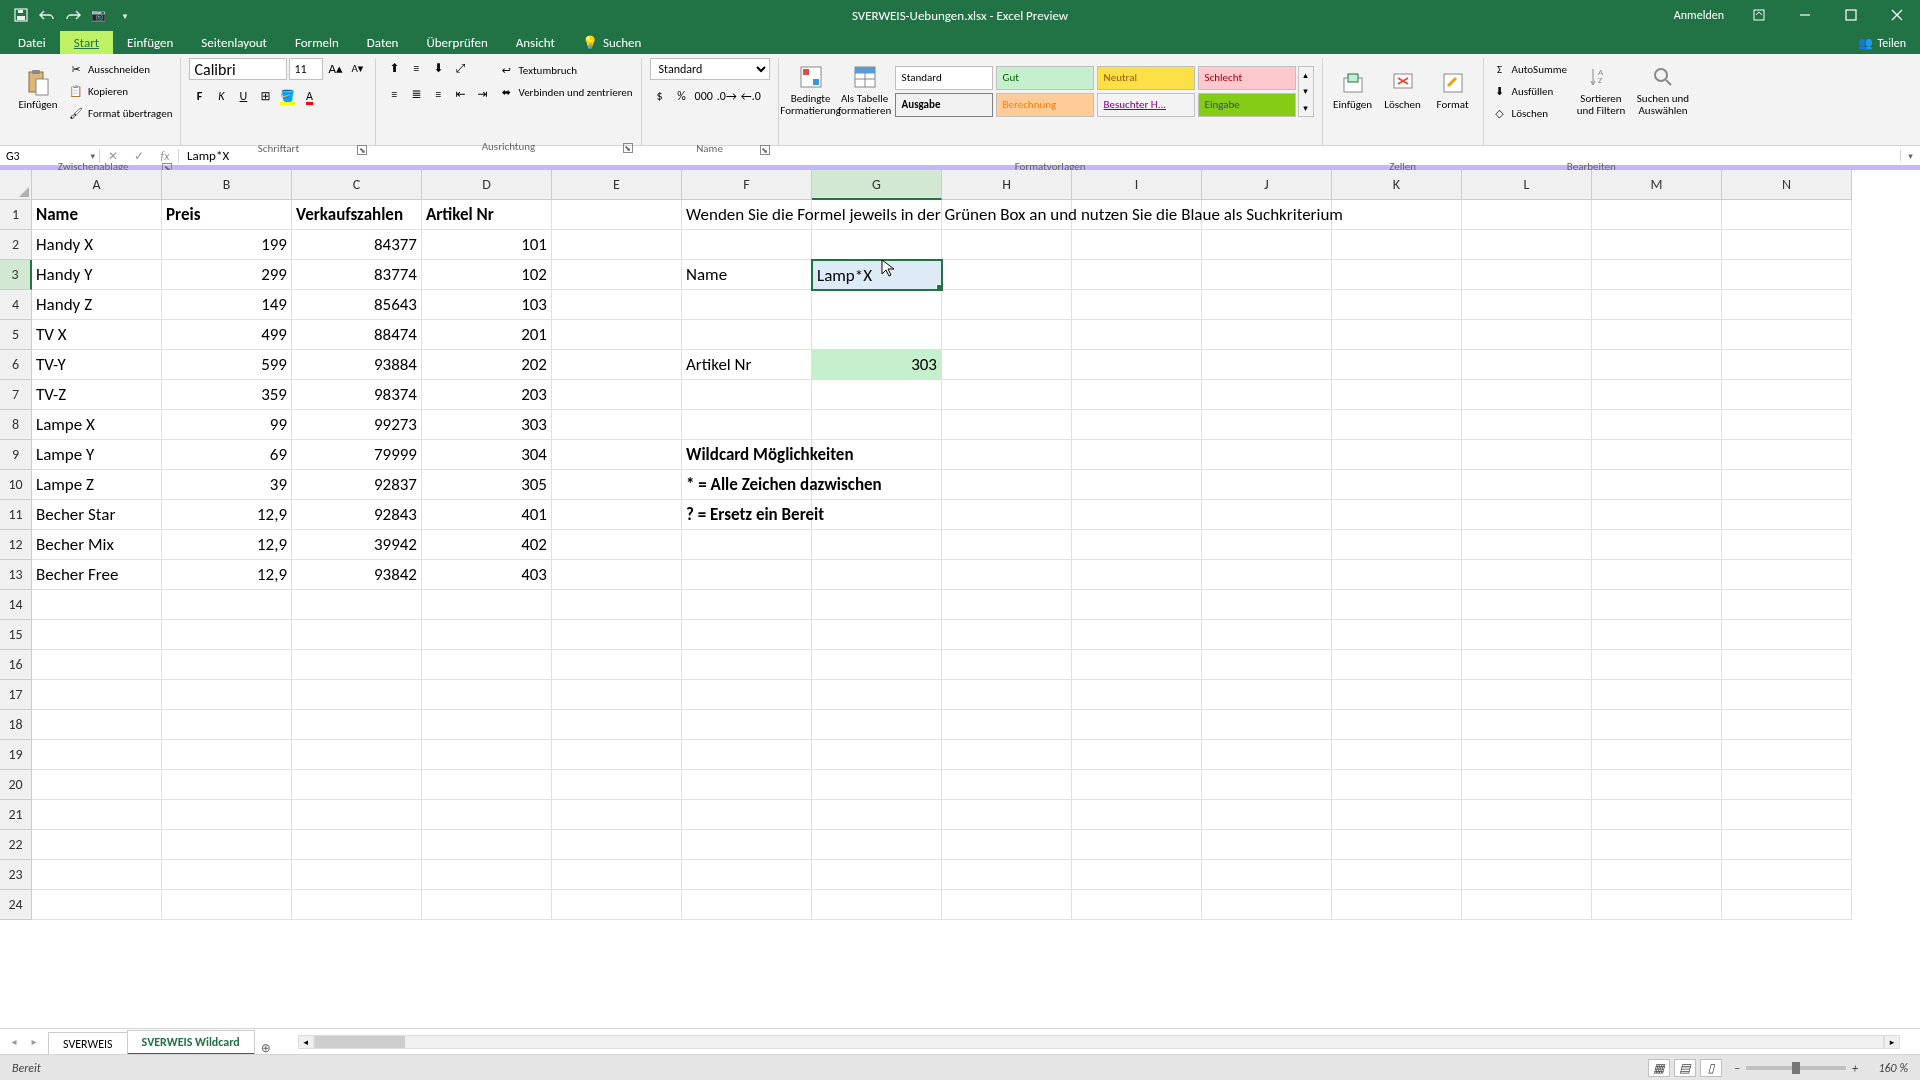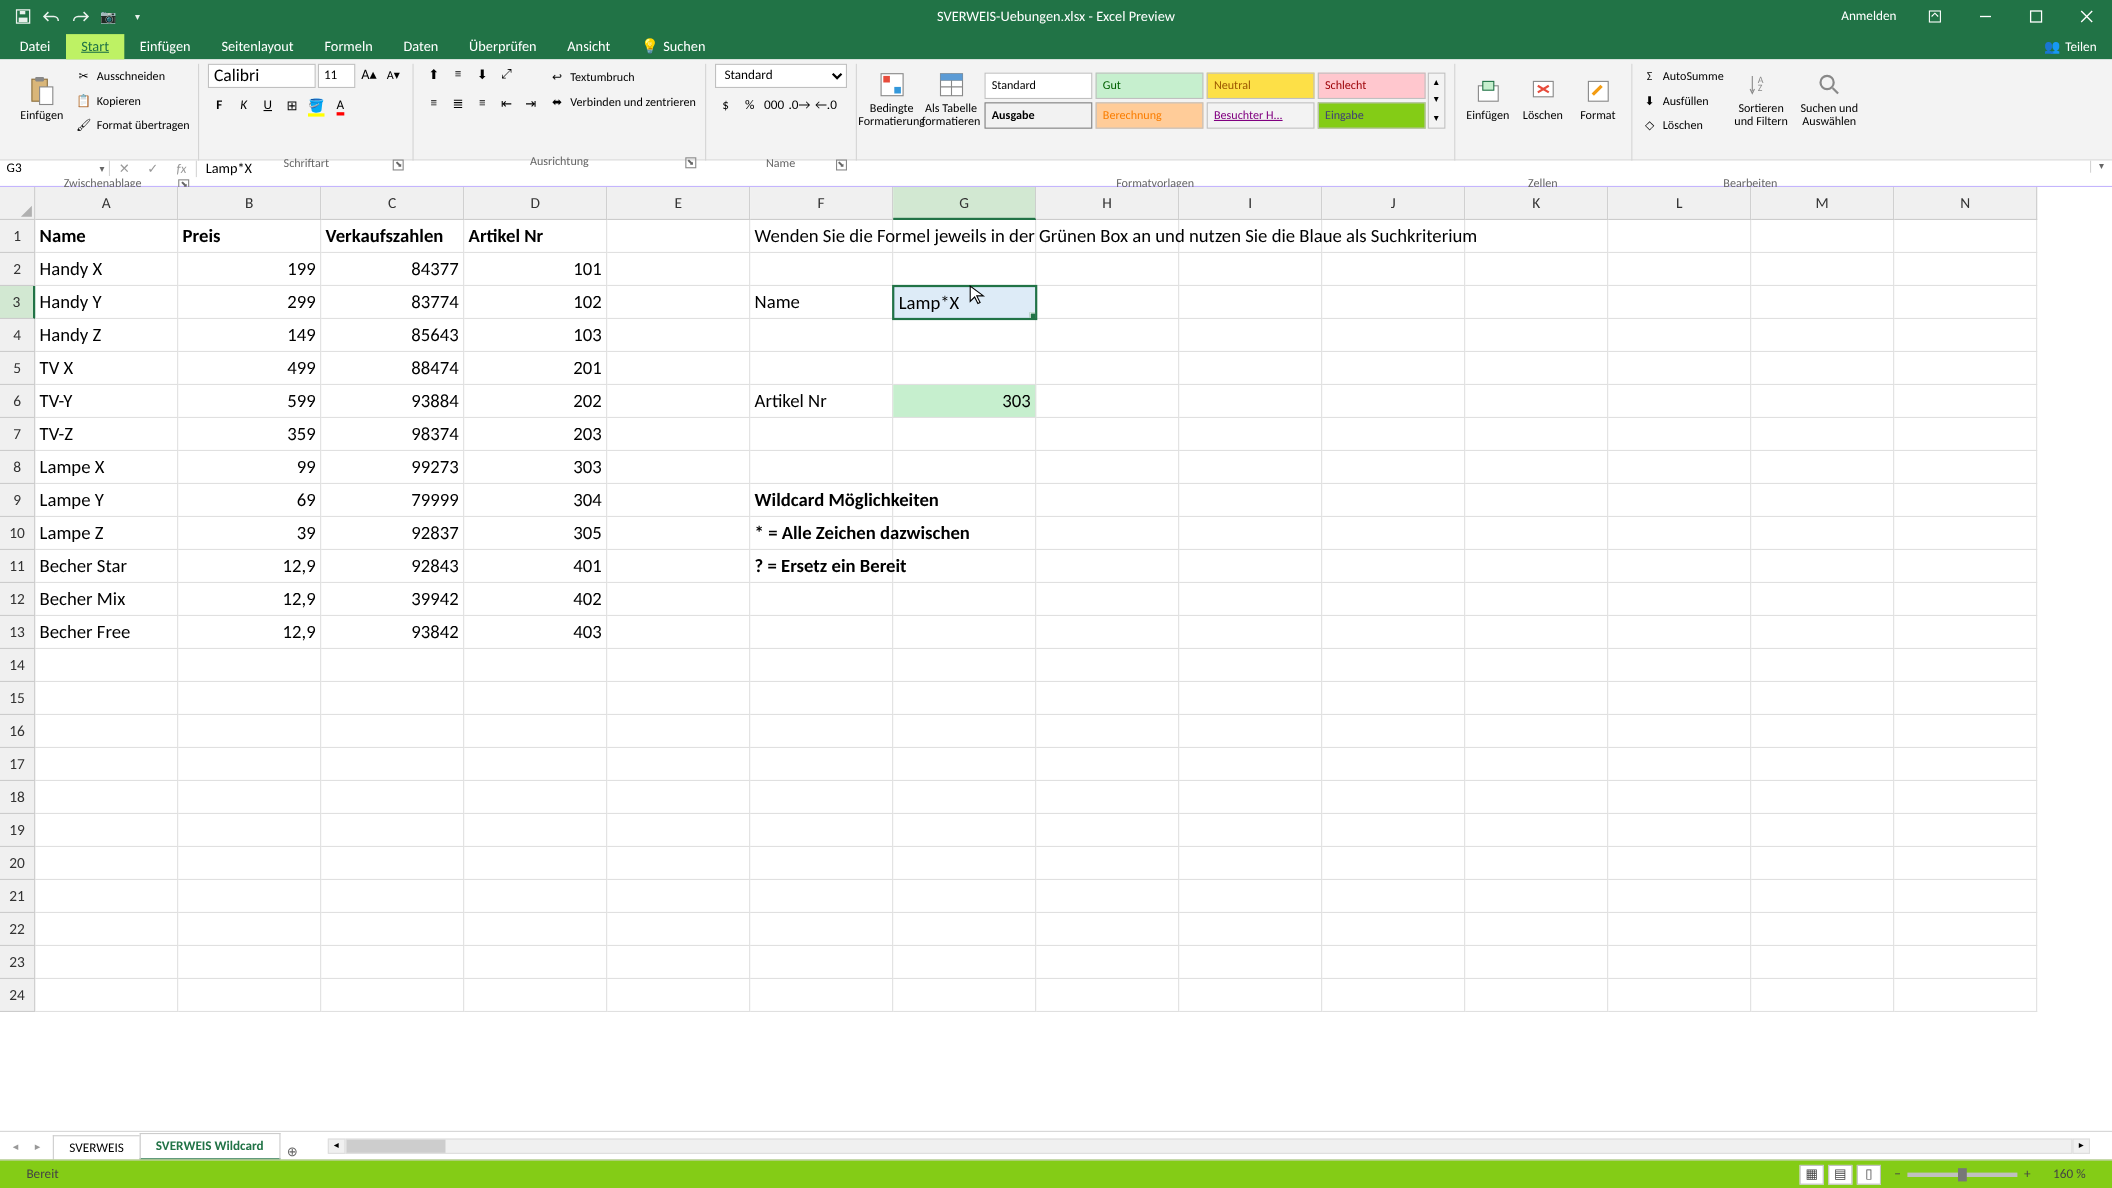--- a/index.html
+++ b/index.html
@@ -51,21 +51,21 @@
 .style-neutral { background: #fde047; color: #9c5700; }
 .style-schlecht { background: #ffc7ce; color: #9c0006; }
 .style-ausgabe { background: #f2f2f2; font-weight: bold; border:1px solid #7f7f7f;}
 .style-berechnung { background: #ffcc99; color: #fa7d00; }
 .style-besuchter { color: #800080; text-decoration: underline; }
 .style-eingabe { background: #84cc16; color: #3f3f76; }
 .gallery-more { width: 16px; display: flex; flex-direction: column; border: 1px solid #c0c0c0; margin-left: 2px; }
 .gallery-more div { flex:1; display:flex; align-items:center; justify-content:center; cursor:pointer; font-size:9px; }
 
 
-.formula-bar { height: 24px; border-bottom: 1px solid #c4b5fd; display: flex; align-items: flex-start; background: #fff; }
+.formula-bar { height: 24px; border-bottom: 5px solid #c4b5fd; display: flex; align-items: center; background: #fff; }
 .name-box { width: 100px; border-right: 1px solid #d4d4d4; display: flex; align-items: center; padding: 0 6px; font-size: 12px; position: relative; }
 .name-box::after { content: '▾'; position: absolute; right: 4px; font-size: 9px; color: #666; }
 .fb-btns { display: flex; align-items: center; border-right: 1px solid #d4d4d4; }
 .fb-btn { width: 26px; display: flex; align-items: center; justify-content: center; color: #999; cursor: pointer; }
 .fb-input { flex: 1; padding: 0 8px; display: flex; align-items: center; font-size: 13px; }
 .fb-expand { width: 20px; border-left: 1px solid #d4d4d4; display:flex; align-items:center; justify-content:center; cursor:pointer; font-size:9px; color:#666;}
 
 
 .grid-wrap { position: absolute; top: 170px; left: 0; right: 0; bottom: 52px; overflow: hidden; background: #fff; }
 .grid { display: grid; grid-template-columns: 32px 130px 130px 130px 130px 130px 130px 130px 130px 130px 130px 130px 130px 130px 130px; grid-auto-rows: 30px; }
@@ -92,21 +92,21 @@
 .sheet-tabs { display: flex; align-items: flex-end; height: 26px; }
 .sheet-tab { padding: 4px 14px; border: 1px solid #ccc; border-bottom: none; background: #fff; margin-right: -1px; font-size: 12px; cursor: pointer; }
 .sheet-tab.active { background: #fff; border-bottom: 2px solid #217346; font-weight: bold; color: #217346; }
 .sheet-new { width: 24px; display:flex; align-items:center; justify-content:center; cursor:pointer; color:#666; }
 .sheet-scroll { flex:1; margin: 0 20px; height:14px; display:flex; align-items:center; }
 .sheet-scroll .track { flex:1; height:14px; background:#f0f0f0; border:1px solid #ddd; position:relative; }
 .sheet-scroll .thumb { position:absolute; left:0; top:0; height:100%; width:90px; background:#cdcdcd; }
 .sheet-scroll .arrow { width:16px; height:14px; background:#f0f0f0; border:1px solid #ddd; display:flex; align-items:center; justify-content:center; font-size:9px; cursor:pointer; }
 
 
-.status-bar { position: absolute; bottom: 0; left: 0; right: 0; height: 26px; background: #84cc16; border-top: 1px solid #d4d4d4; display: flex; align-items: center; padding: 0 24px; font-size: 12px; color: #444; }
+.status-bar { position: absolute; bottom: 0; left: 0; right: 0; height: 26px; background: #e5e5e5; border-top: 1px solid #d4d4d4; display: flex; align-items: center; padding: 0 12px; font-size: 12px; color: #444; font-style: italic; }
 .status-bar .spacer { flex: 1; }
 .view-btns { display: flex; gap: 4px; margin-right: 12px; }
 .view-btn { width: 22px; height: 18px; border: 1px solid #c0c0c0; background: #fff; cursor:pointer; display:flex; align-items:center; justify-content:center; }
 .zoom { display: flex; align-items: center; gap: 6px; }
 .zoom-slider { width: 100px; height: 4px; background: #c0c0c0; position: relative; }
 .zoom-slider .handle { position:absolute; left:50%; top:-4px; width:8px; height:12px; background:#777; transform:translateX(-50%); }
 
 svg { display: block; }
 </style>
 </head>

